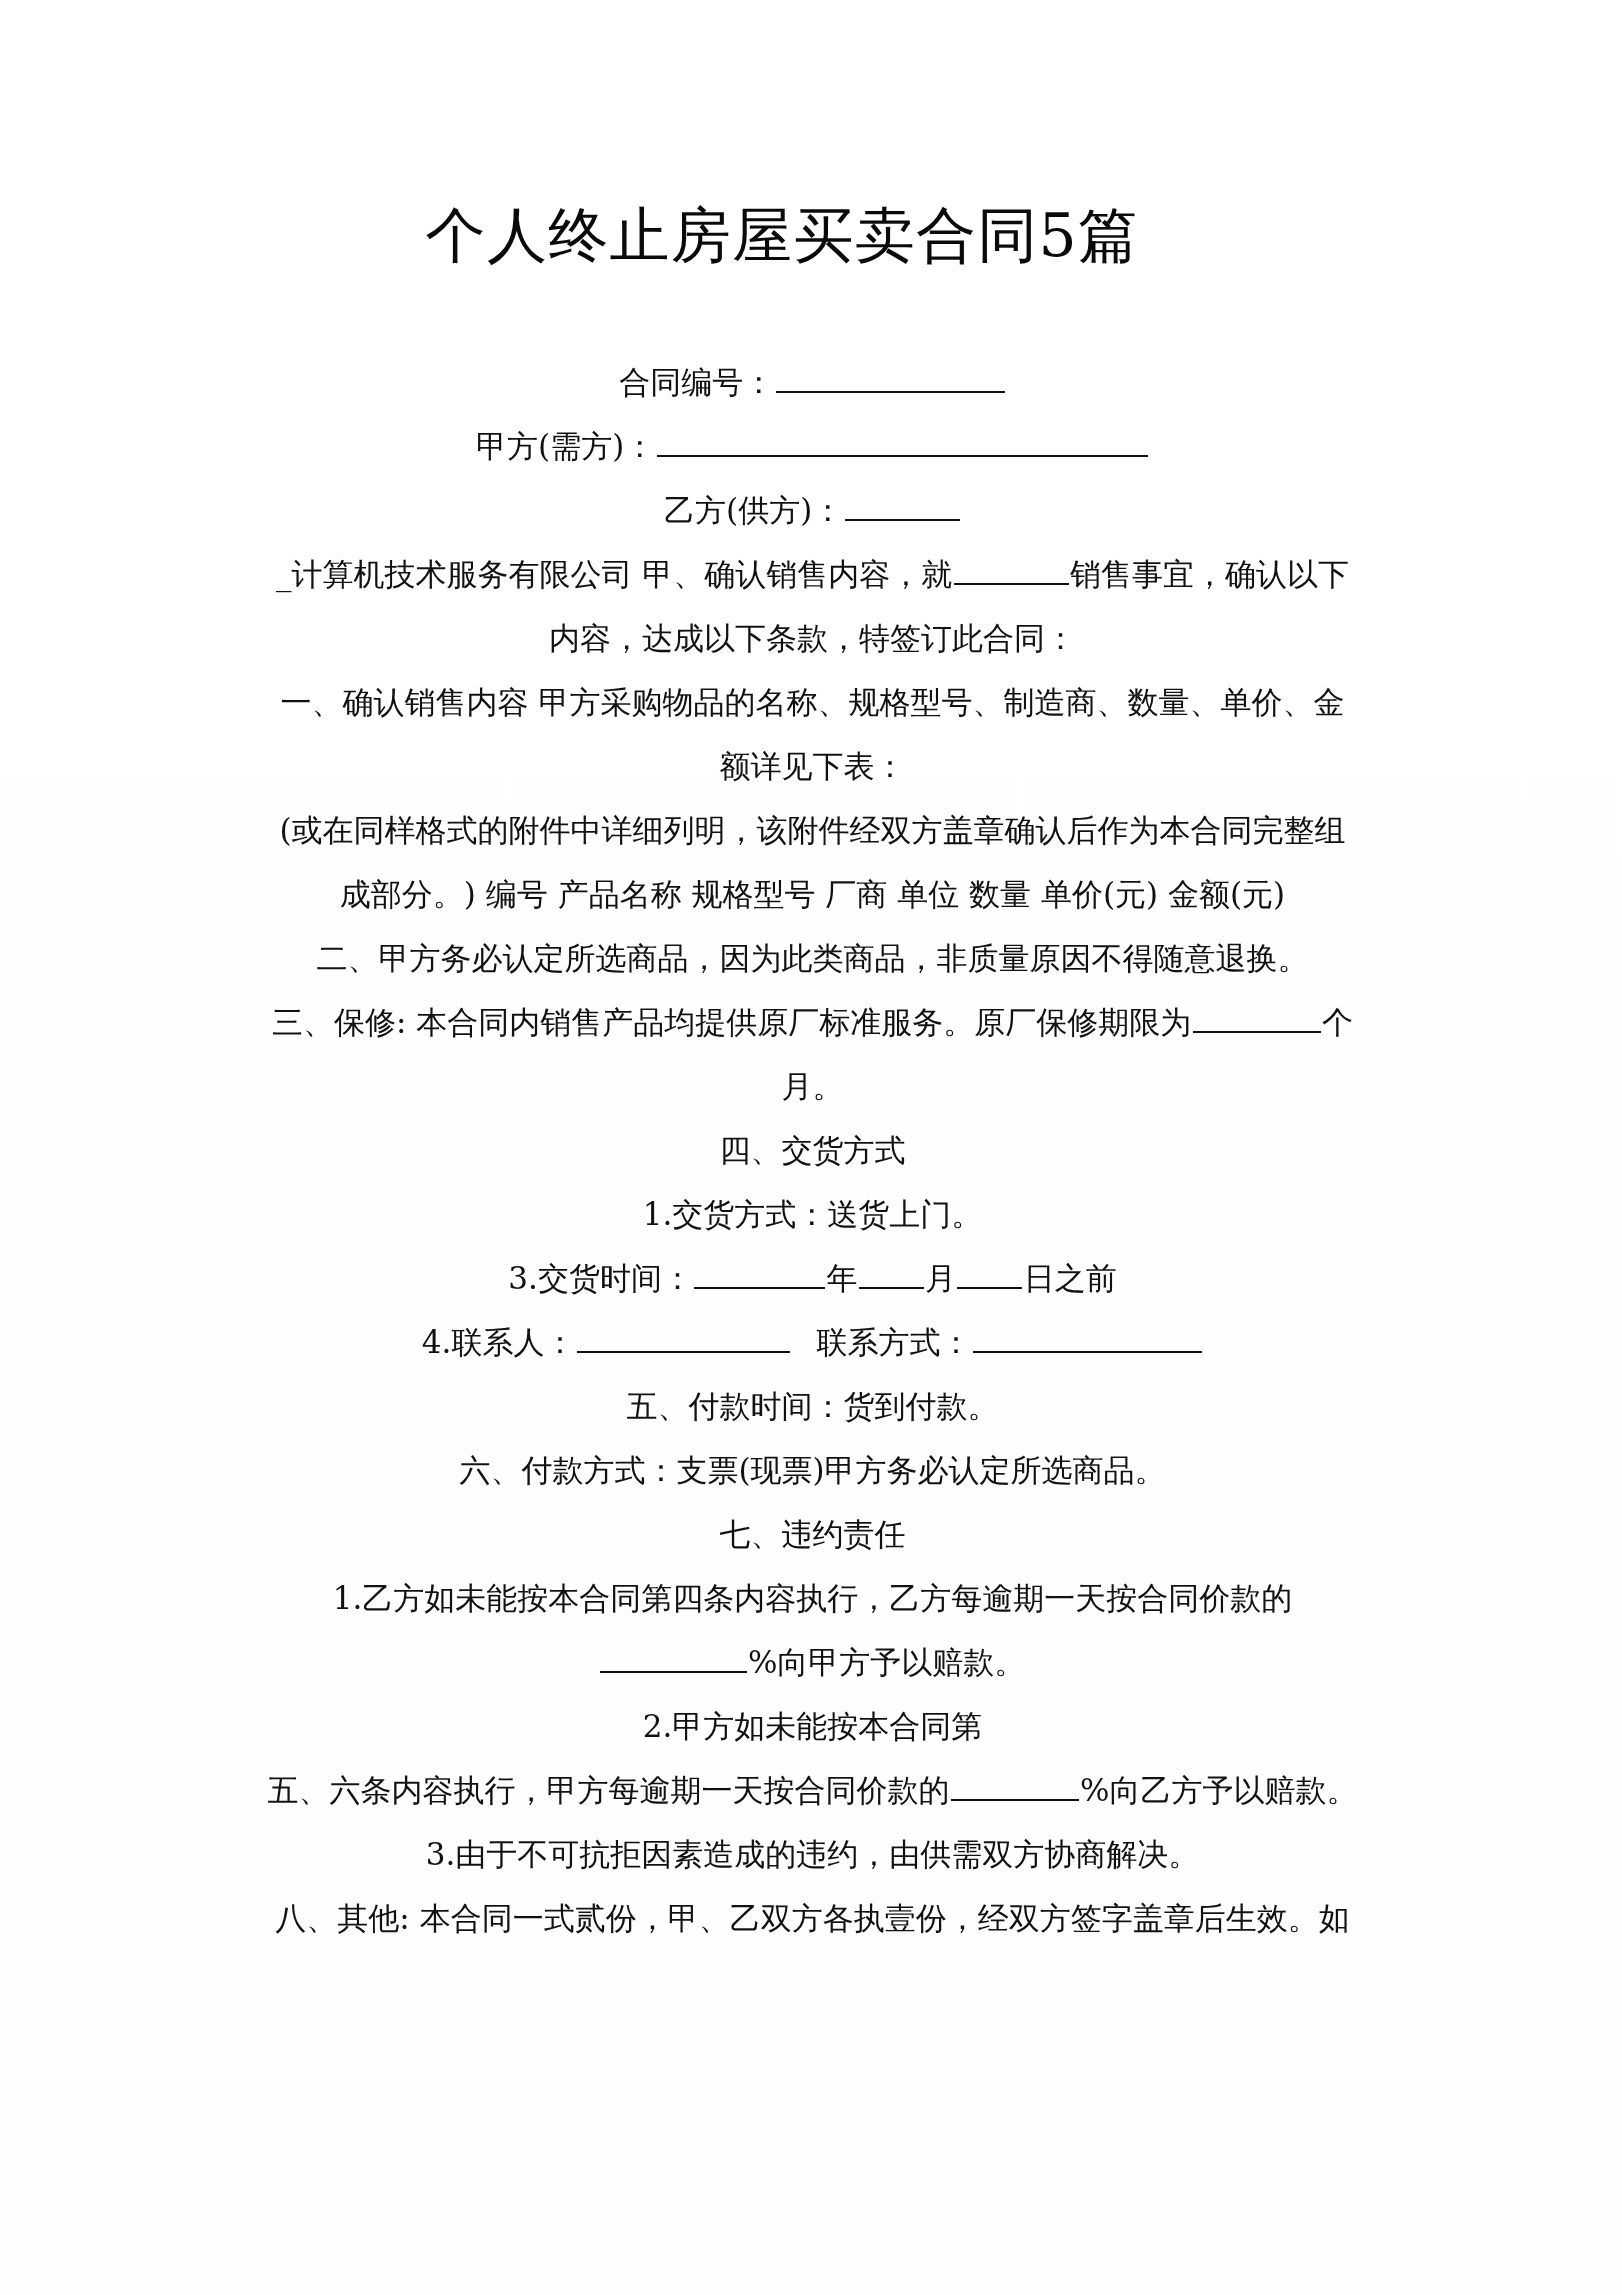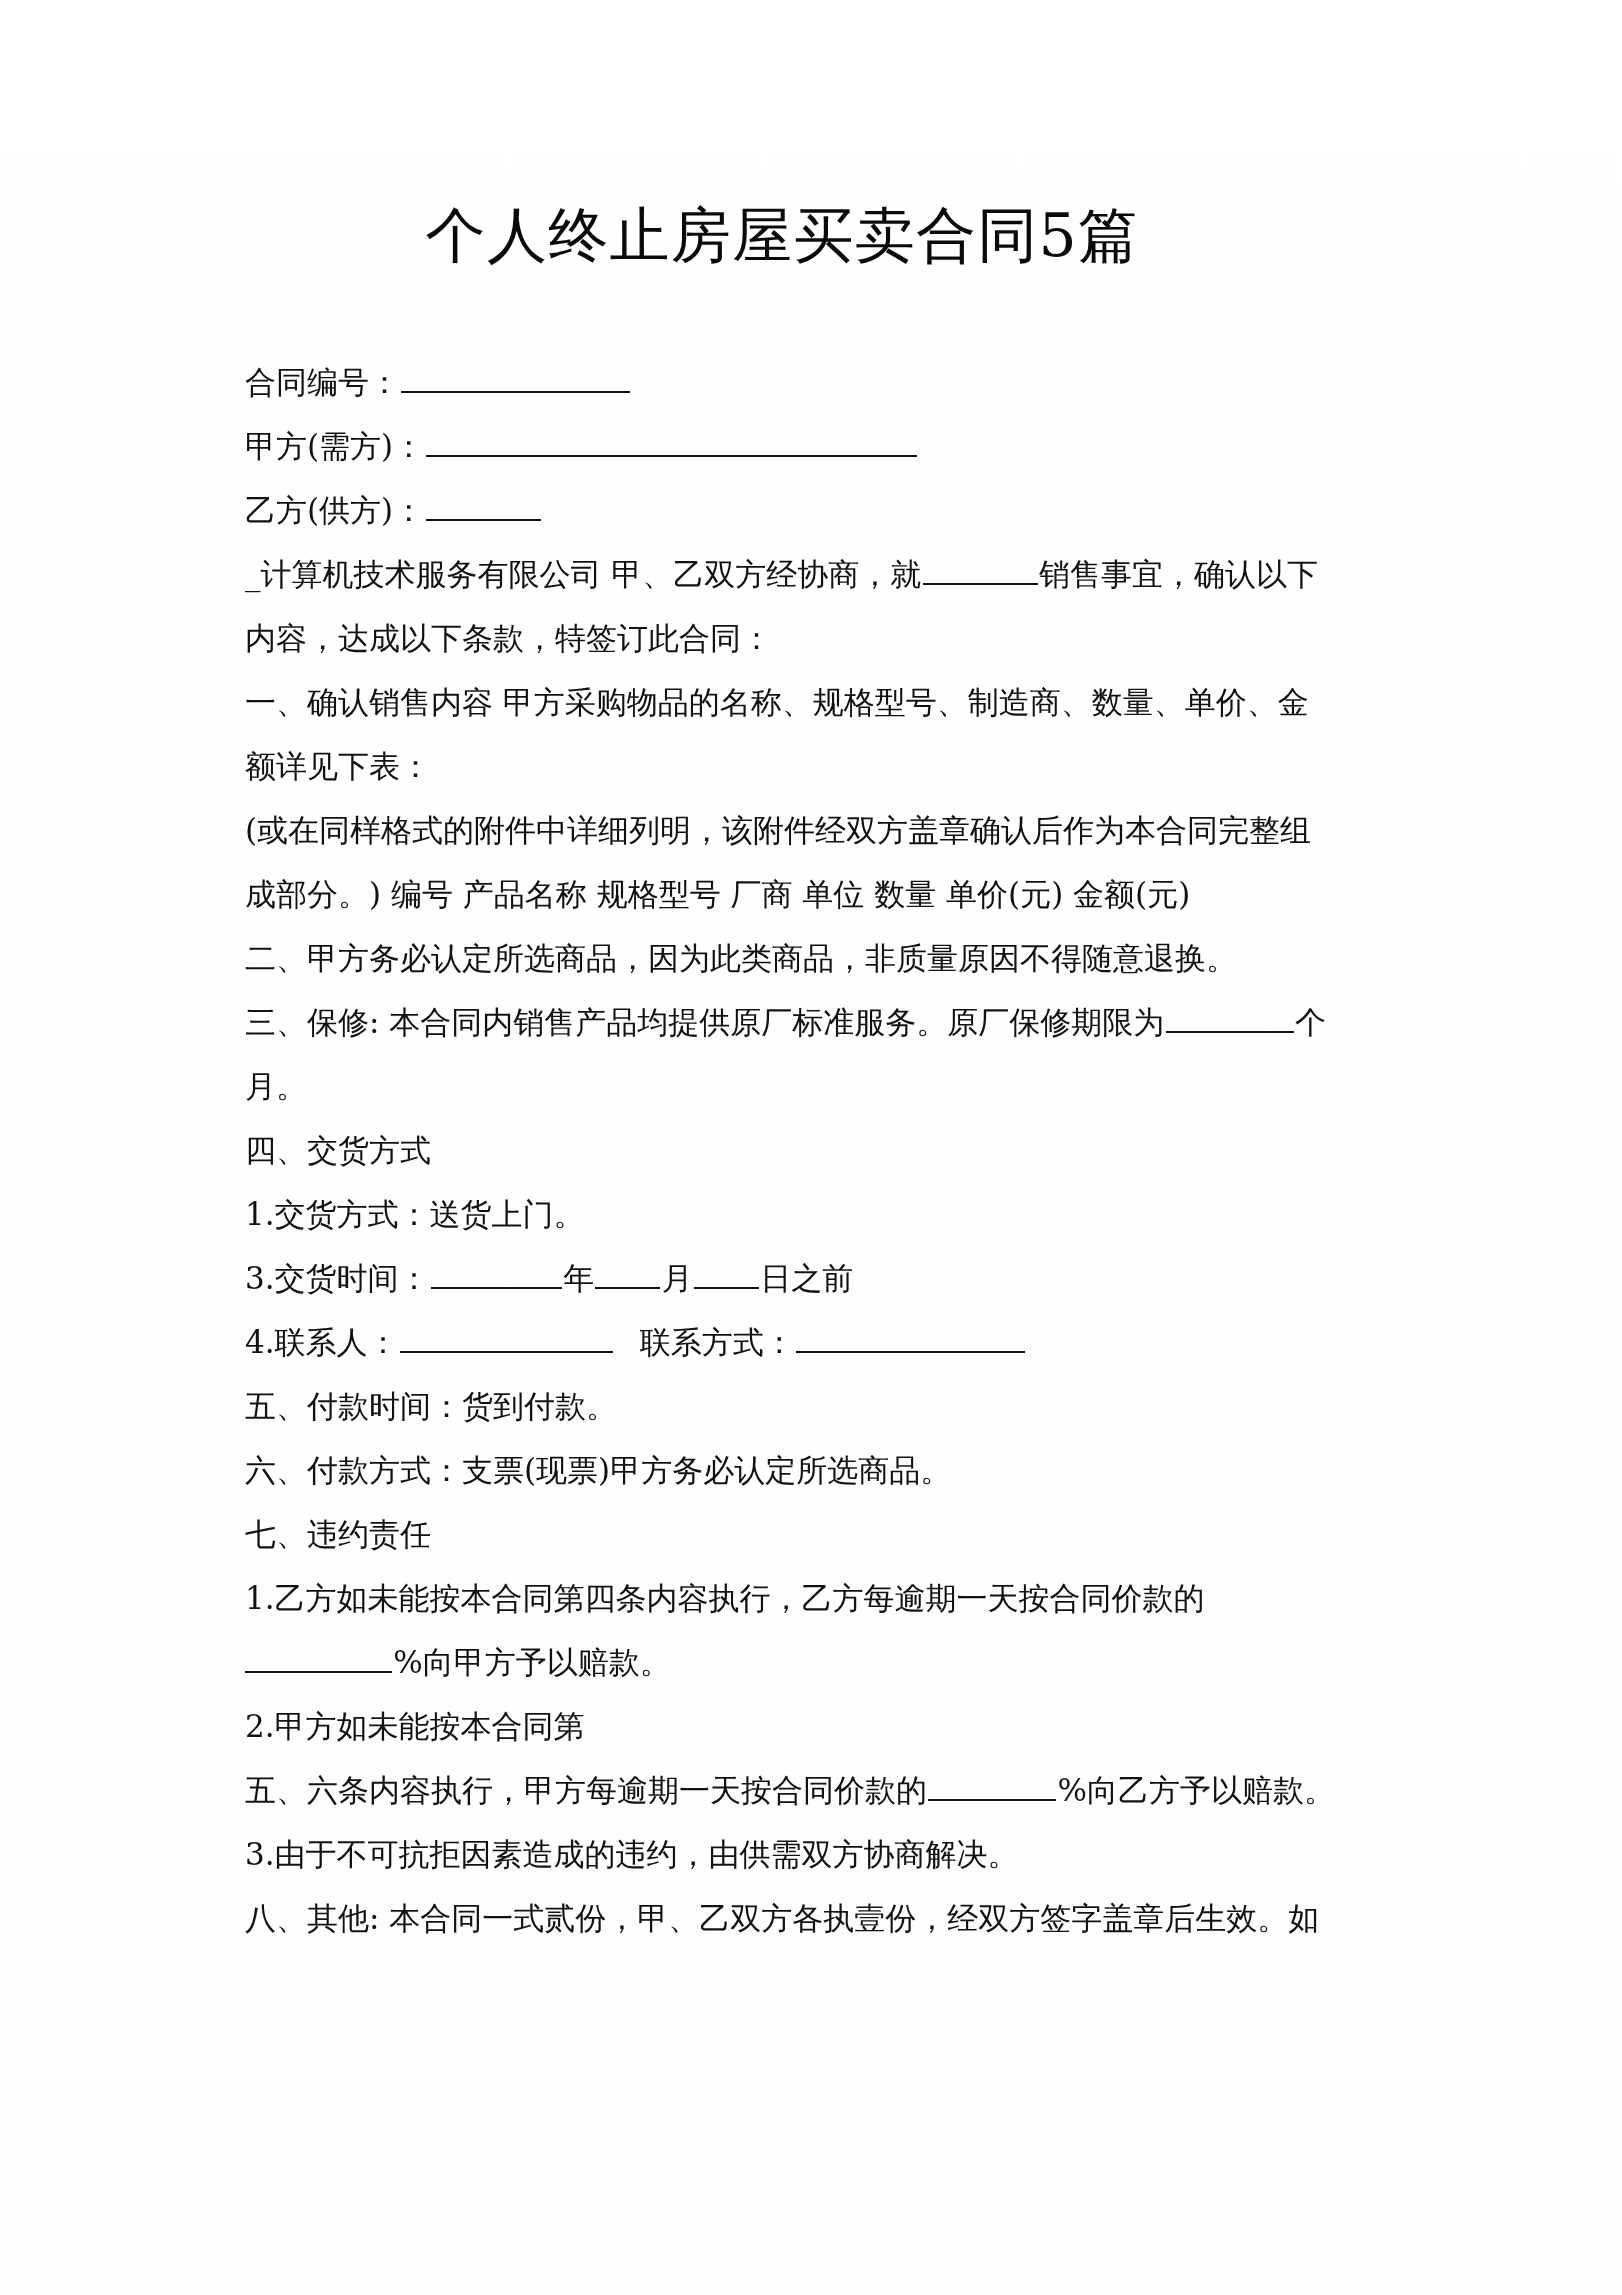--- a/index.html
+++ b/index.html
@@ -39,20 +39,21 @@
       left: 245px;
       top: 350px;
       width: 1135px;
       font-size: 31px;
       line-height: 64px;
     }
     .line {
       white-space: nowrap;
       height: 64px;
       overflow: visible;
+      text-align: center;
     }
     .blank {
       display: inline-block;
       border-bottom: 2px solid #111;
       height: 30px;
       vertical-align: baseline;
       margin: 0 1.3px;
     }
     .gap { display: inline-block; width: 15.7px; }
   </style>
@@ -70,21 +71,21 @@
 
     <div class="line">
       <span>甲方(需方)：</span><span class="blank" style="width:491px"></span>
     </div>
 
     <div class="line">
       <span>乙方(供方)：</span><span class="blank" style="width:115px"></span>
     </div>
 
     <div class="line">
-      <span>_计算机技术服务有限公司 甲、乙双方经协商，就</span><span class="blank" style="width:115px"></span><span>销售事宜，确认以下</span>
+      <span>_计算机技术服务有限公司 甲、确认销售内容，就</span><span class="blank" style="width:115px"></span><span>销售事宜，确认以下</span>
     </div>
 
     <div class="line">
       <span>内容，达成以下条款，特签订此合同：</span>
     </div>
 
     <div class="line">
       <span>一、确认销售内容 甲方采购物品的名称、规格型号、制造商、数量、单价、金</span>
     </div>
 

